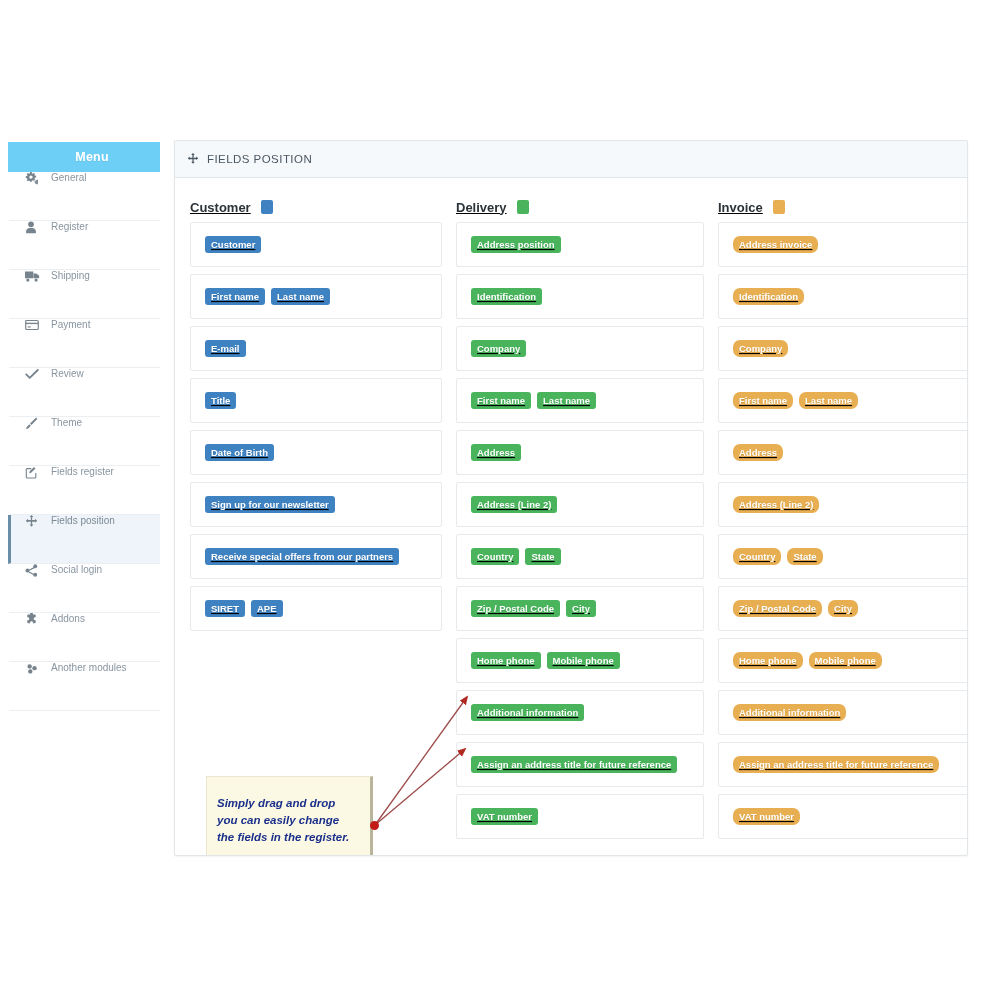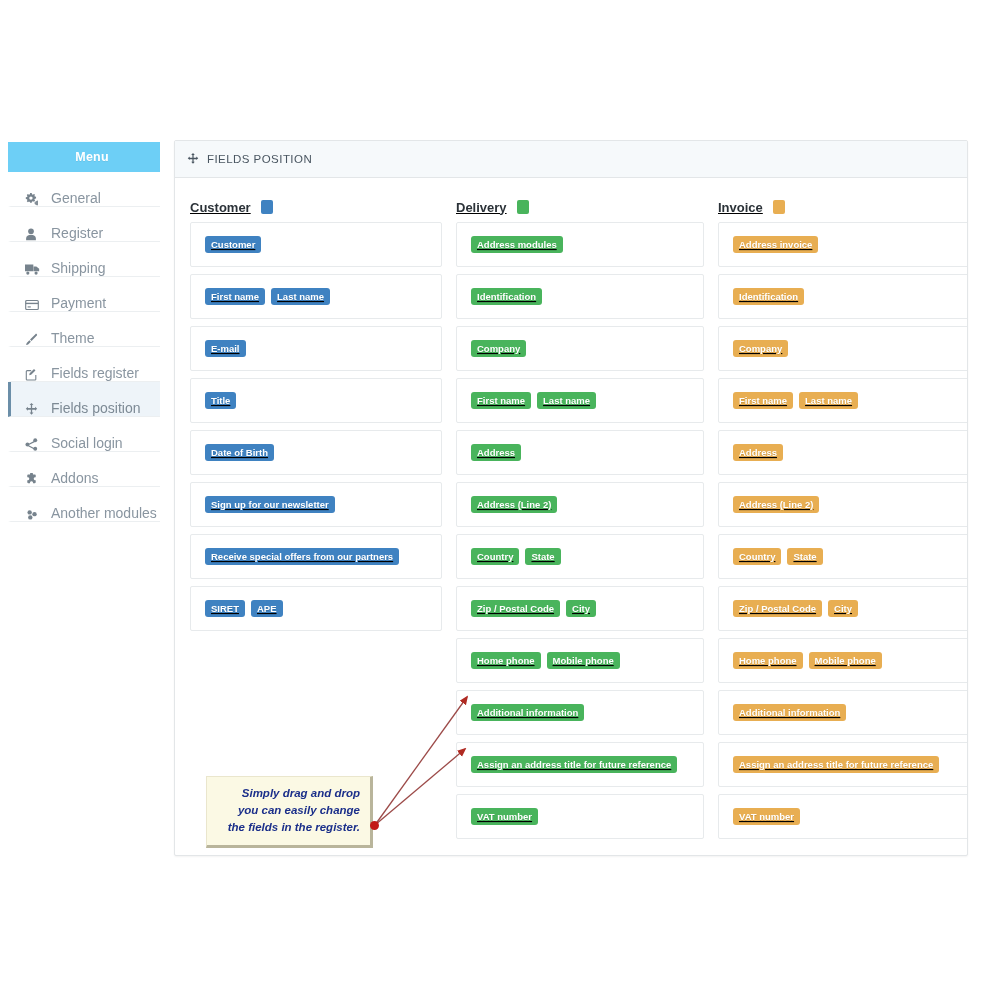--- a/index.html
+++ b/index.html
@@ -18,24 +18,24 @@
   .menu-header {
     background: #6dcff6; color: #ffffff;
     font-size: 12.5px; font-weight: bold;
     height: 30px; line-height: 30px;
     text-align: center; letter-spacing: .2px;
     padding-left: 16px; box-sizing: border-box;
     text-shadow: 0 1px 0 rgba(0,0,0,.06);
   }
   .menu-list { border-top: 0; }
   .menu-item {
-    height: 35px; display: flex; align-items: flex-end;
+    height: 49px; display: flex; align-items: flex-start;
     border-bottom: 1px solid #eceff1;
     padding-left: 14px; box-sizing: border-box;
-    color: #8995a0; font-size: 14px;
+    color: #8995a0; font-size: 10px;
     border-left: 3px solid transparent;
   }
   .menu-item.active {
     background: #eef4f9; border-left: 3px solid #6b8ea8;
     color: #7d8a95;
   }
   .menu-item .mi-icon {
     width: 22px; min-width: 22px; color: #77838d;
     display: inline-flex; align-items: center; justify-content: flex-start;
     margin-right: 4px;
@@ -97,37 +97,36 @@
     font-size: 9.5px; font-weight: bold; color: #ffffff;
     padding: 3px 6px 3px 6px;
     border-radius: 3px;
     line-height: 11px;
     margin-right: 6px;
     white-space: nowrap;
     text-shadow: 0 1px 0 rgba(0,0,0,.12);
   }
   .tag-blue   { background: #3f82c1; }
   .tag-green  { background: #49b45c; }
-  .tag-orange { background: #e8ae52; }
+  .tag-orange { background: #e8ae52; border-radius: 7px; }
 
   
   .note {
     position: absolute;
     left: 31px; top: 598px;
     width: 167px;
     background: #fbf9e4;
     border: 1px solid #eae6cd;
     border-bottom: 3px solid #b9b59b;
     border-right: 3px solid #b9b59b;
-    padding: 8px 10px 9px 10px;
+    padding: 18px 10px 9px 10px;
     box-sizing: border-box;
     color: #1b2f8a;
     font-size: 11.5px; font-weight: bold; font-style: italic;
     line-height: 17px;
-    text-align: right;
   }
   .note-dot {
     position: absolute; left: 195px; top: 643px;
     width: 9px; height: 9px; border-radius: 50%;
     background: #c21a16;
   }
   .arrows { position: absolute; left: 0; top: 0; width: 794px; height: 716px; pointer-events: none; }
 </style>
 </head>
 <body>
@@ -167,20 +166,28 @@
         </div>
         <div class="menu-item">
           <span class="mi-icon">
             <svg width="14" height="12" viewBox="0 0 16 12" fill="none" stroke="currentColor" stroke-width="1.3">
               <rect x="0.8" y="0.8" width="14.4" height="10.4" rx="1.2"></rect>
               <path d="M0.8 4.2h14.4" stroke-width="1.6"></path>
               <path d="M3 8.2h3.6"></path>
             </svg>
           </span>
           <span class="mi-label">Payment</span>
+        </div>
+        <div class="menu-item">
+          <span class="mi-icon">
+            <svg width="14" height="12" viewBox="0 0 16 12" fill="none" stroke="currentColor" stroke-width="2.1" stroke-linecap="round" stroke-linejoin="round">
+              <path d="M1.4 6.4l4 4L14.6 1.4"></path>
+            </svg>
+          </span>
+          <span class="mi-label">Review</span>
         </div>
         <div class="menu-item">
           <span class="mi-icon">
             <svg width="13" height="13" viewBox="0 0 16 16" fill="currentColor">
               <path d="M14.6 1.4c-.5-.5-1.3-.5-1.8 0L6.2 8l1.8 1.8 6.6-6.6c.5-.5.5-1.3 0-1.8z"></path>
               <path d="M5.4 9l-3 3c-.6.6-.9 1.6-1 2.8 1.2-.1 2.2-.4 2.8-1l3-3z"></path>
             </svg>
           </span>
           <span class="mi-label">Theme</span>
         </div>
@@ -277,21 +284,21 @@
               <span class="tag tag-blue">SIRET</span>
               <span class="tag tag-blue">APE</span>
             </div>
           </div>
           <div class="col col-delivery">
             <div class="col-title">
               <span>Delivery</span>
               <span class="col-swatch" style="background: rgb(73, 180, 92);"></span>
             </div>
             <div class="row">
-              <span class="tag tag-green">Address modules</span>
+              <span class="tag tag-green">Address position</span>
             </div>
             <div class="row">
               <span class="tag tag-green">Identification</span>
             </div>
             <div class="row">
               <span class="tag tag-green">Company</span>
             </div>
             <div class="row">
               <span class="tag tag-green">First name</span>
               <span class="tag tag-green">Last name</span>

